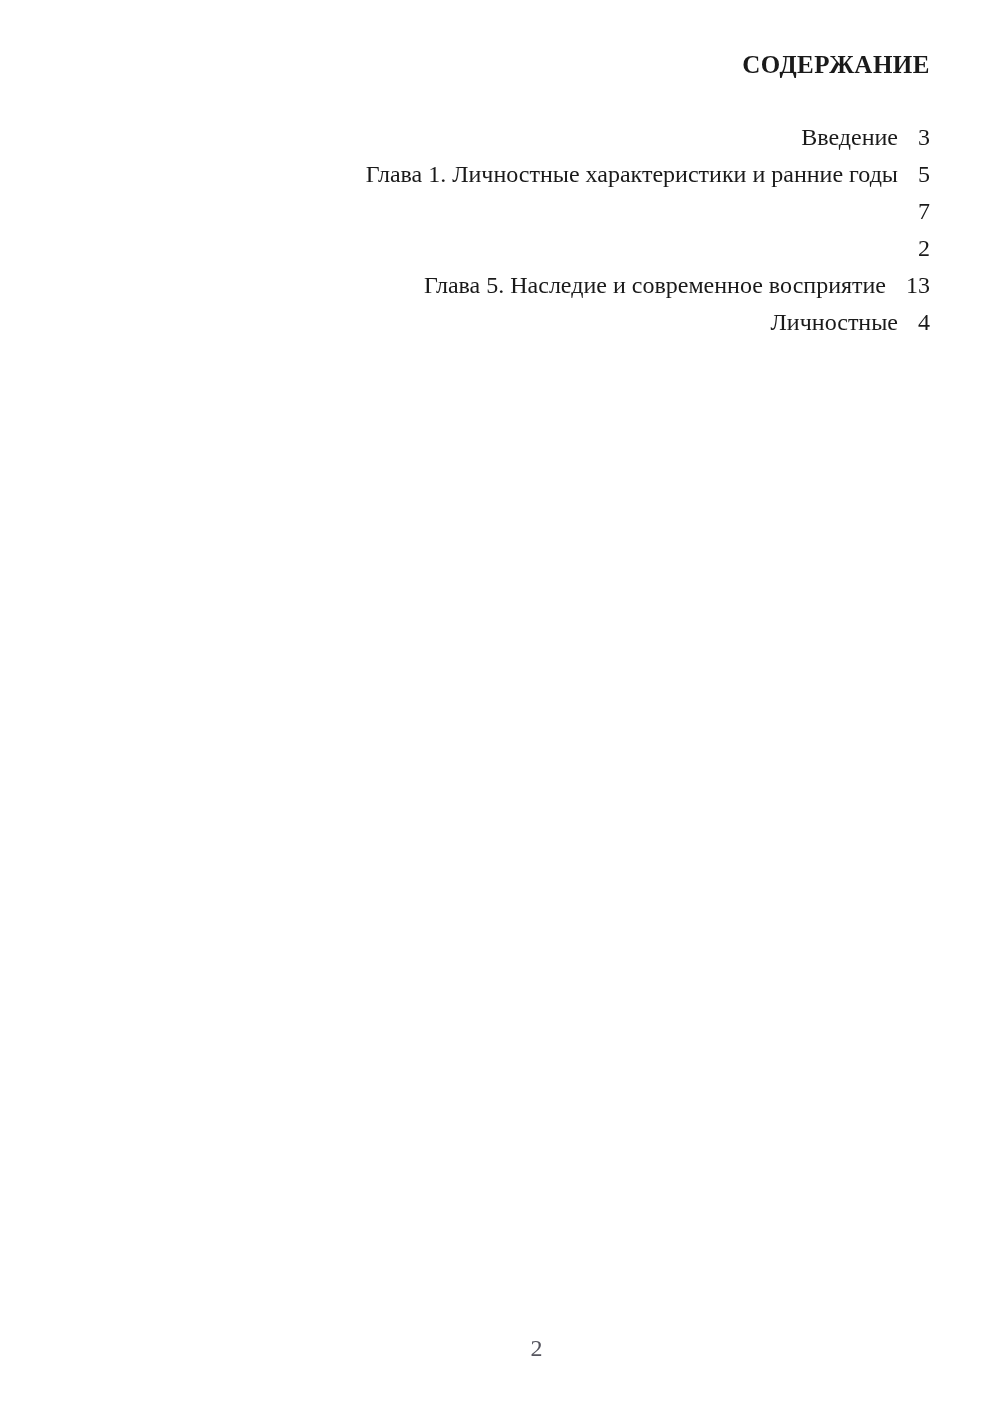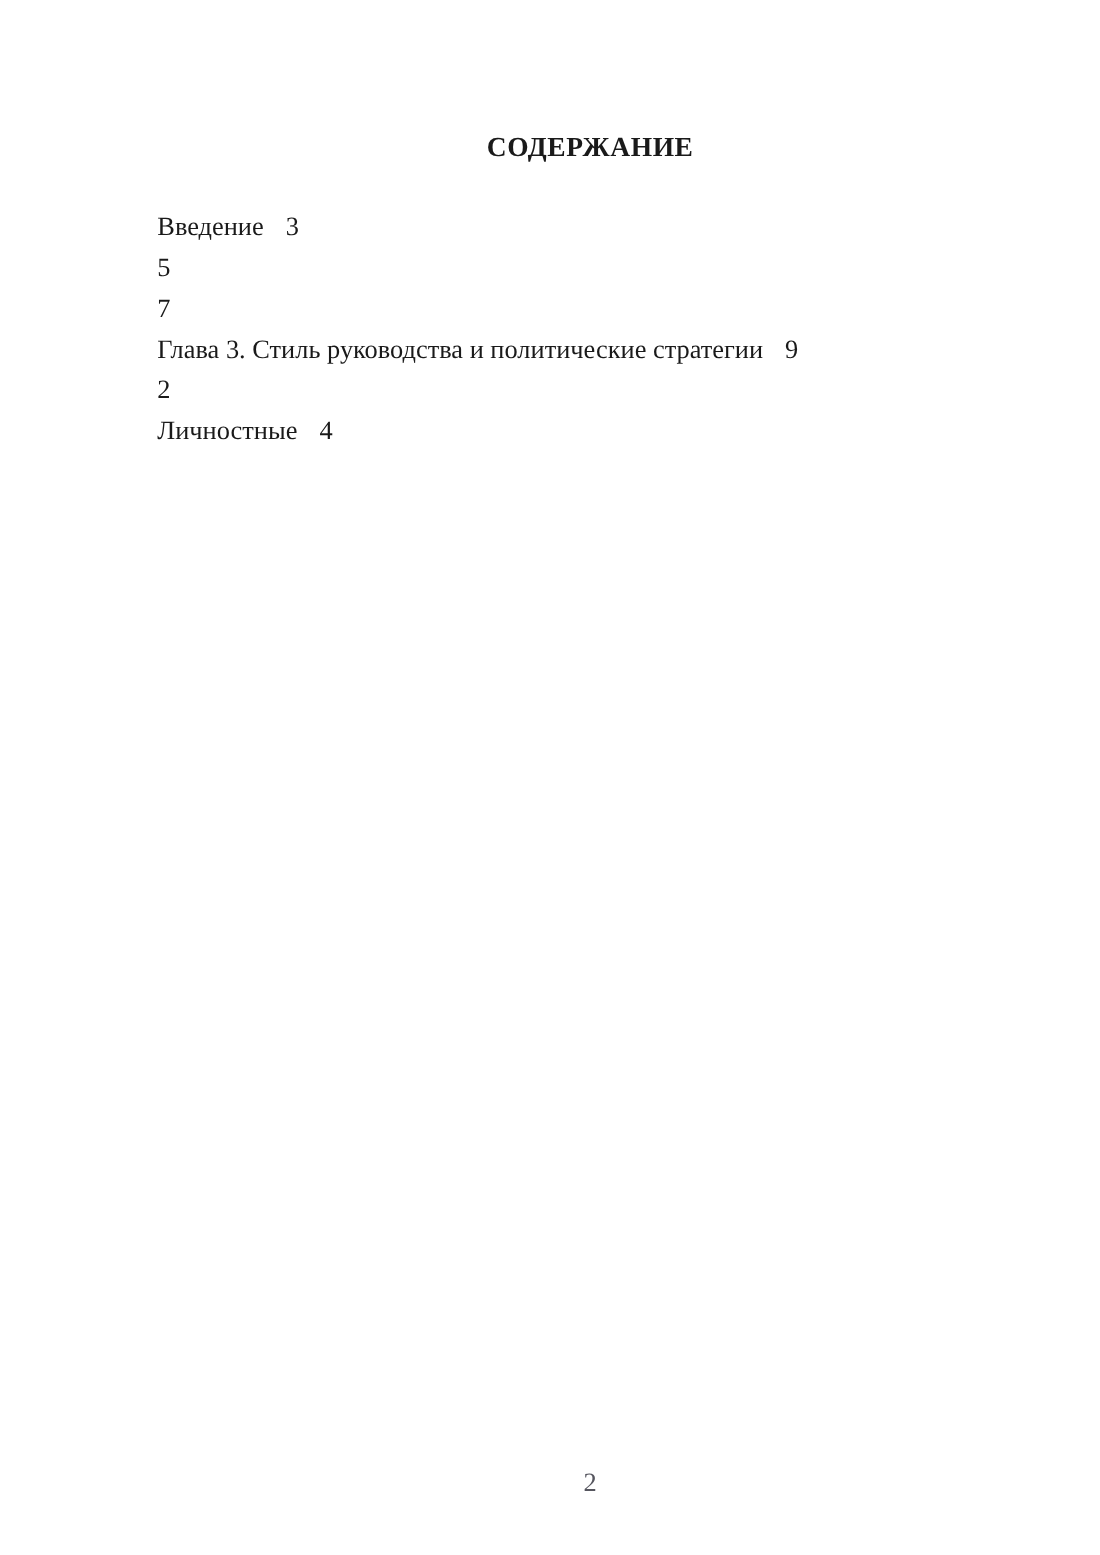--- a/index.html
+++ b/index.html
@@ -17,33 +17,33 @@
     overflow: hidden;
   }
   .content {
     position: absolute;
     left: 143px;
     top: 0;
     width: 787px;
   }
   .doc-title {
     margin: 0;
-    padding-top: 120px;
-    text-align: center;
+    padding-top: 50px;
+    text-align: right;
     font-weight: bold;
     font-size: 25px;
     line-height: 30px;
     letter-spacing: 0.5px;
   }
   .toc {
     margin-top: 39px;
   }
   .toc-row {
     display: flex;
-    justify-content: flex-start;
+    justify-content: flex-end;
     align-items: baseline;
     font-size: 24px;
     line-height: 37px;
   }
   .toc-label {
     text-align: left;
     padding-right: 20px;
   }
   .toc-page {
     text-align: right;
@@ -67,36 +67,37 @@
   <div class="content">
     <h1 class="doc-title">СОДЕРЖАНИЕ</h1>
 
     <div class="toc">
   <div class="toc-row">
     <span class="toc-label">Введение</span>
     <span class="toc-page">3</span>
   </div>
 
   <div class="toc-row">
+    <span class="toc-label">Глава 1. Личностные характеристики и ранние годы</span>
     <span class="toc-page">5</span>
   </div>
 
   <div class="toc-row">
     <span class="toc-page">7</span>
   </div>
 
-  <div class="toc-row">
-    <span class="toc-label">Глава 3. Стиль руководства и политические стратегии</span>
-    <span class="toc-page">9</span>
-  </div>
 
   <div class="toc-row">
     <span class="toc-page">2</span>
   </div>
 
+  <div class="toc-row">
+    <span class="toc-label">Глава 5. Наследие и современное восприятие</span>
+    <span class="toc-page">13</span>
+  </div>
 
   <div class="toc-row">
     <span class="toc-label">Личностные</span>
     <span class="toc-page">4</span>
   </div>
 
 </div>
   </div>
 
   <div class="footer">2</div>

